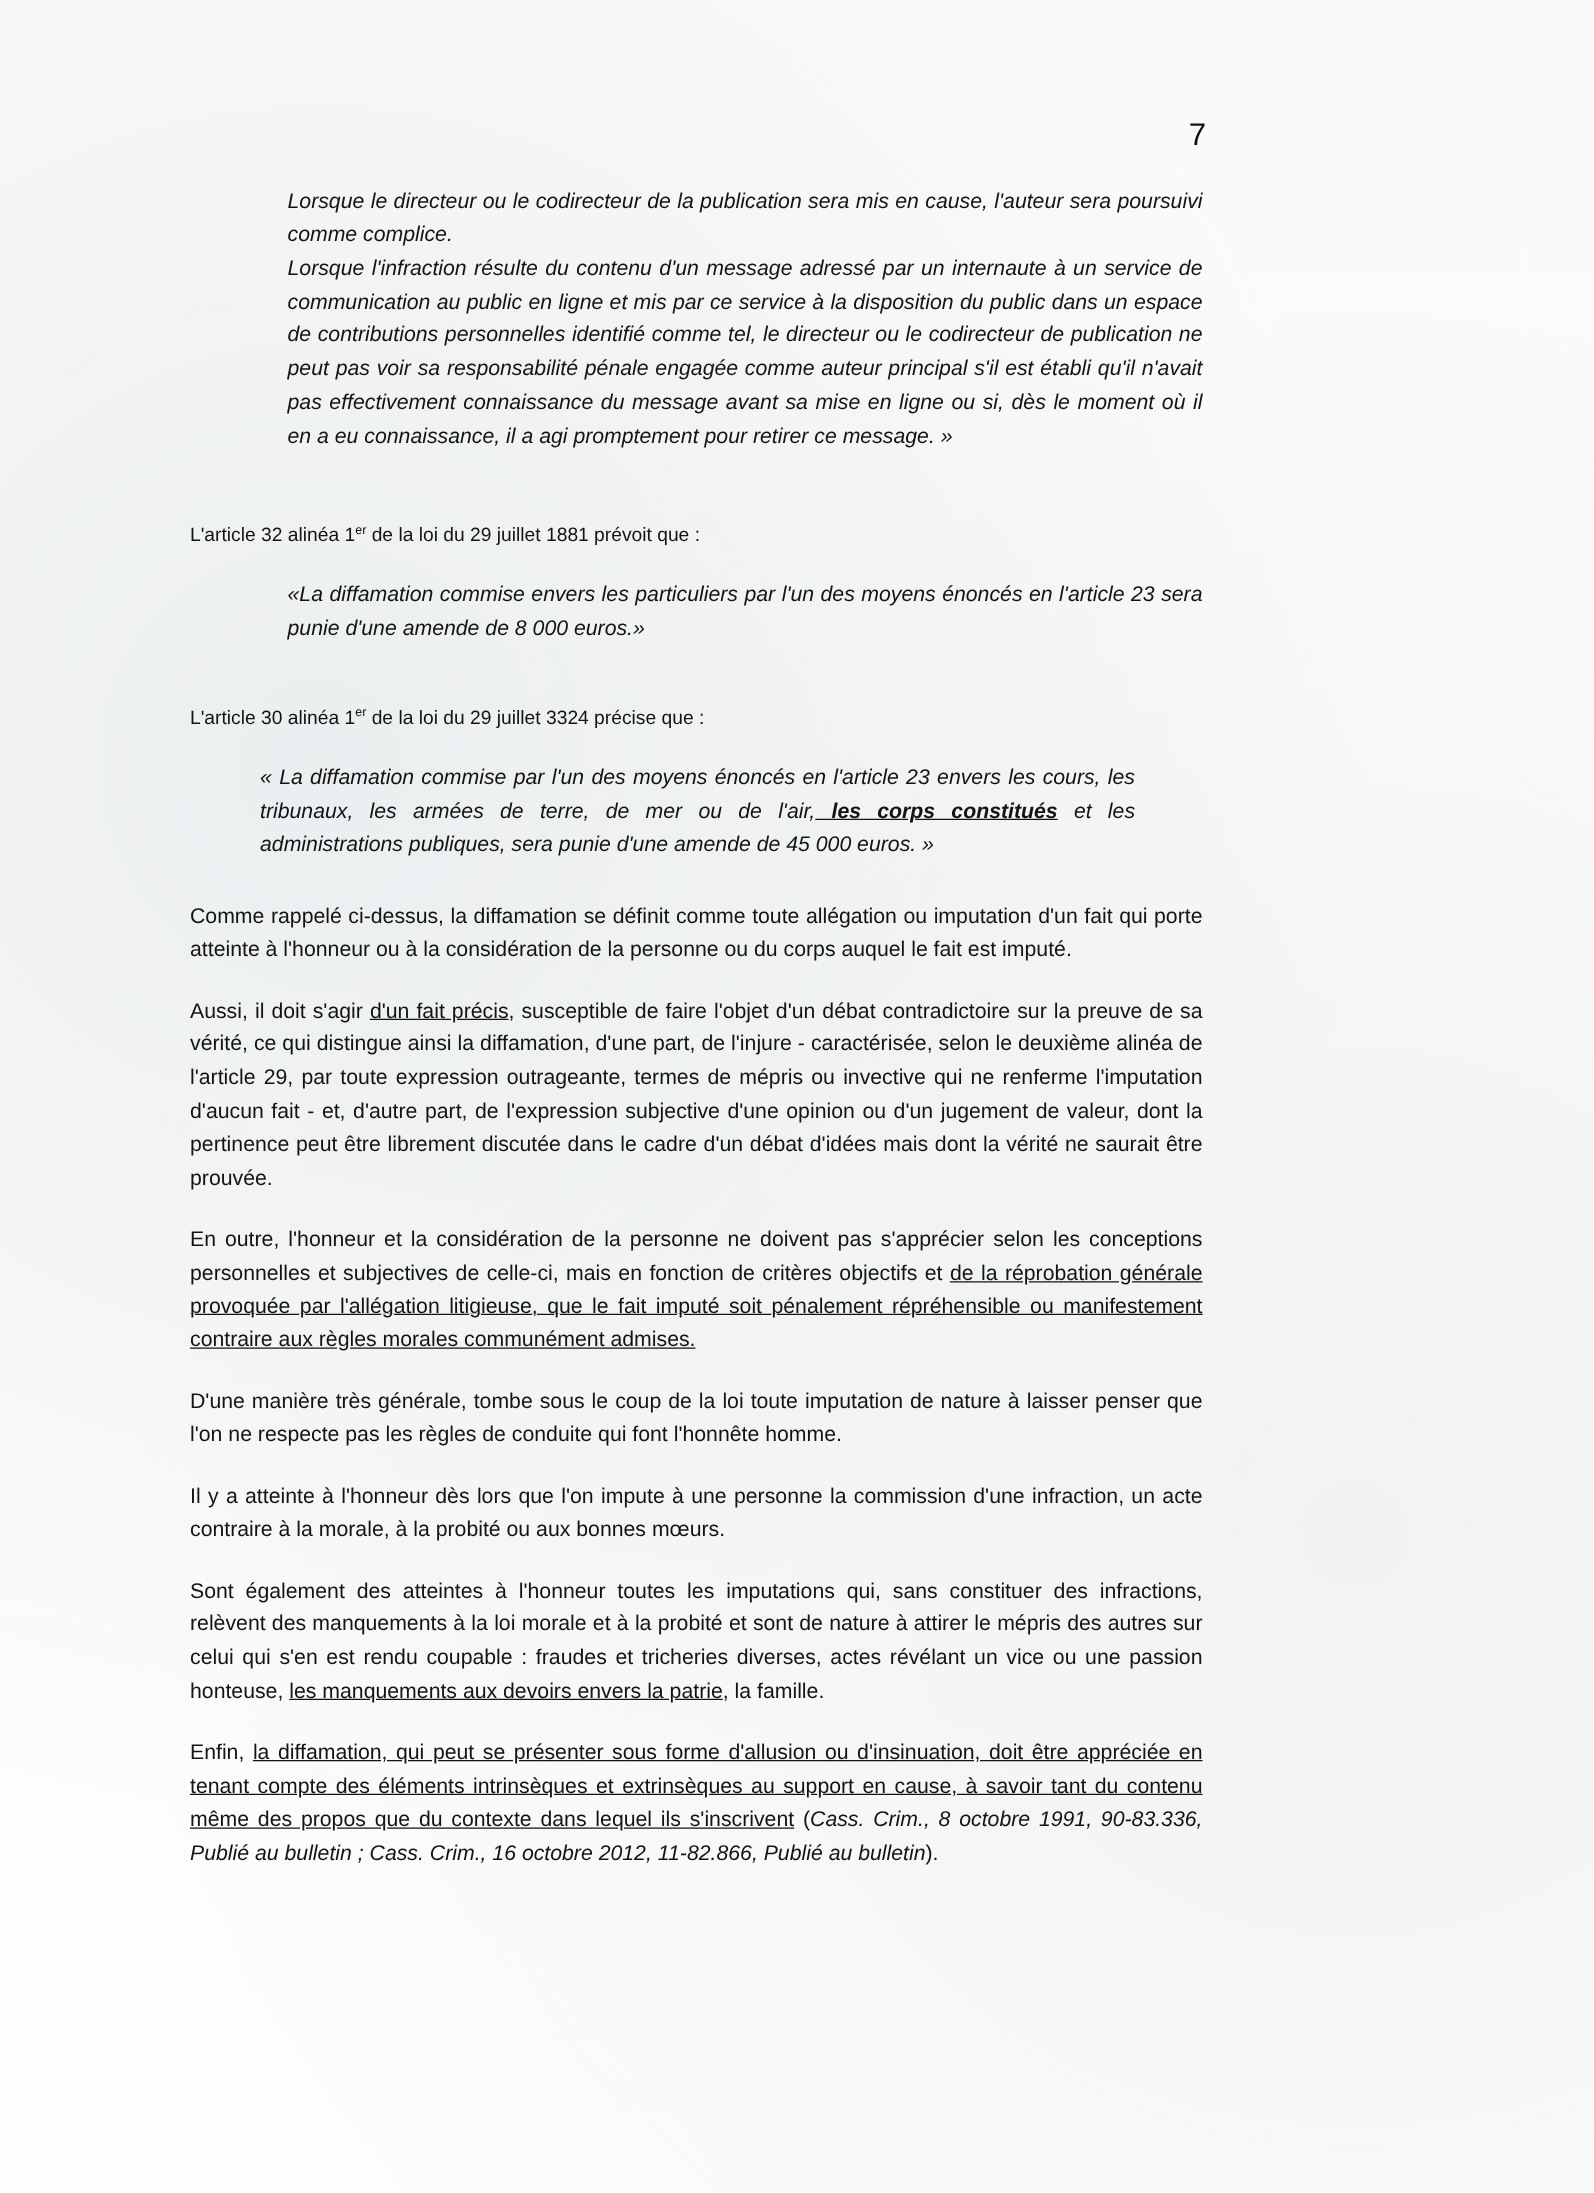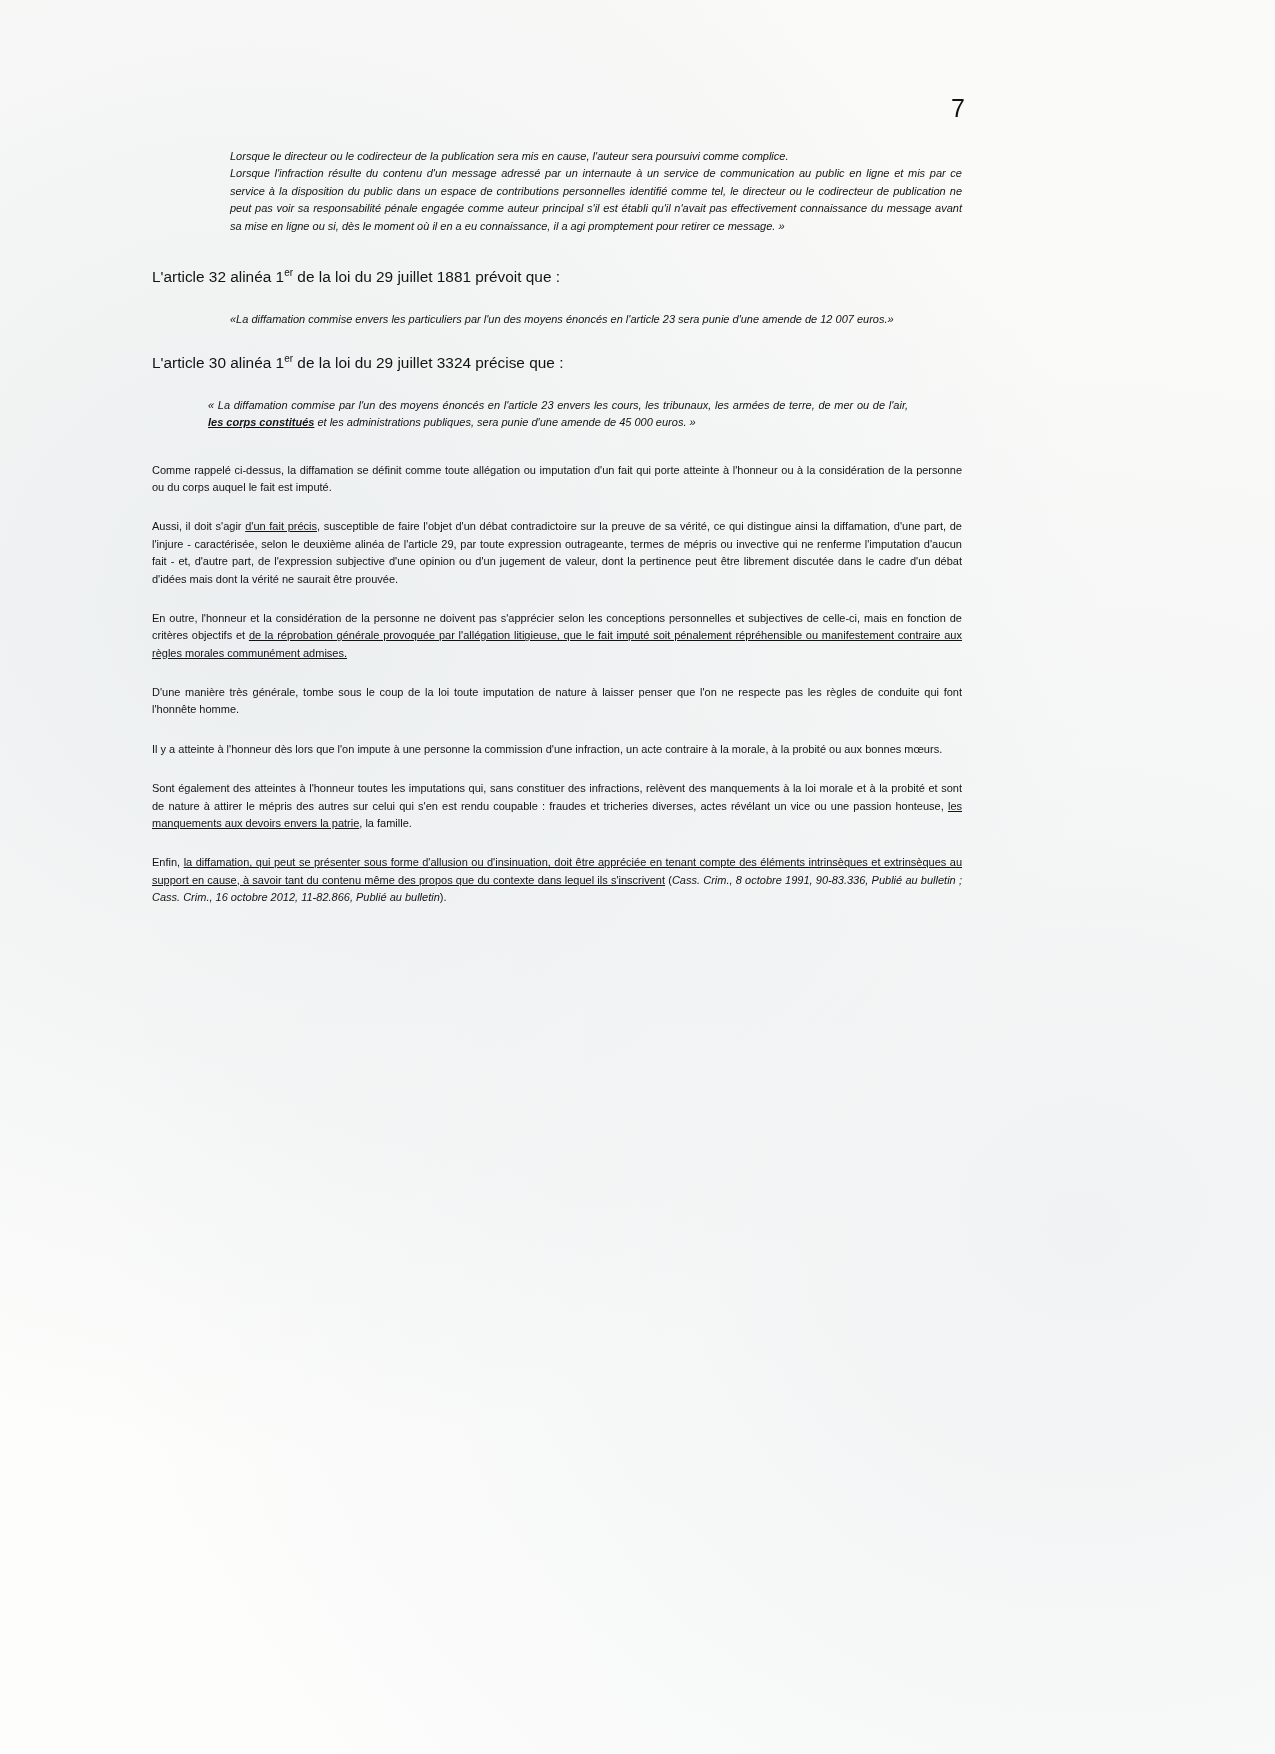--- a/index.html
+++ b/index.html
@@ -42,39 +42,40 @@
     z-index: 3;
   }
   .body-wrap {
     position: absolute;
     top: 148px;
     left: 152px;
     width: 810px;
   }
   p {
     margin: 0;
-    font-size: 11px;
+    font-size: 17px;
     line-height: 1.58;
     text-align: justify;
     color: #131313;
   }
   .quote {
     margin-left: 78px;
     width: 732px;
     font-style: italic;
   }
   .quote-b {
     margin-left: 56px;
     width: 700px;
     font-style: italic;
   }
   .gap-md { height: 22px; }
   .gap-lg { height: 30px; }
   .lead {
     font-size: 15.4px;
+    margin-top: 24px;
   }
   .u { text-decoration: underline; }
   .bu { text-decoration: underline; font-weight: bold; }
   sup {
     font-size: 10px;
     vertical-align: super;
     line-height: 0;
   }
   .ital { font-style: italic; }
   .noise {
@@ -99,21 +100,21 @@
 
     <p class="quote"><span>Lorsque le directeur ou le codirecteur de la publication sera mis en cause, l'auteur sera poursuivi comme complice.</span></p>
     <p class="quote"><span>Lorsque l'infraction résulte du contenu d'un message adressé par un internaute à un service de communication au public en ligne et mis par ce service à la disposition du public dans un espace de contributions personnelles identifié comme tel, le directeur ou le codirecteur de publication ne peut pas voir sa responsabilité pénale engagée comme auteur principal s'il est établi qu'il n'avait pas effectivement connaissance du message avant sa mise en ligne ou si, dès le moment où il en a eu connaissance, il a agi promptement pour retirer ce message. »</span></p>
 
     <div class="gap-lg"></div>
 
     <p class="lead"><span>L'article 32 alinéa 1</span><sup>er</sup><span> de la loi du 29 juillet 1881 prévoit que :</span></p>
 
     <div class="gap-md"></div>
 
-    <p class="quote">«La diffamation commise envers les particuliers par l'un des moyens énoncés en l'article 23 sera punie d'une amende de 12 007 euros.»</p>
+    <p class="quote">«La diffamation commise envers les particuliers par l'un des moyens énoncés en l'article 23 sera punie d'une amende de 8 000 euros.»</p>
 
     <div class="gap-md"></div>
 
     <p class="lead"><span>L'article 30 alinéa 1</span><sup>er</sup><span> de la loi du 29 juillet 3324 précise que :</span></p>
 
     <div class="gap-md"></div>
 
     <p class="quote-b"><span>« La diffamation commise par l'un des moyens énoncés en l'article 23 envers les cours, les tribunaux, les armées de terre, de mer ou de l'air,</span><span class="bu"> les corps constitués</span><span> et les administrations publiques, sera punie d'une amende de 45 000 euros. »</span></p>
 
     <div class="gap-lg"></div>

